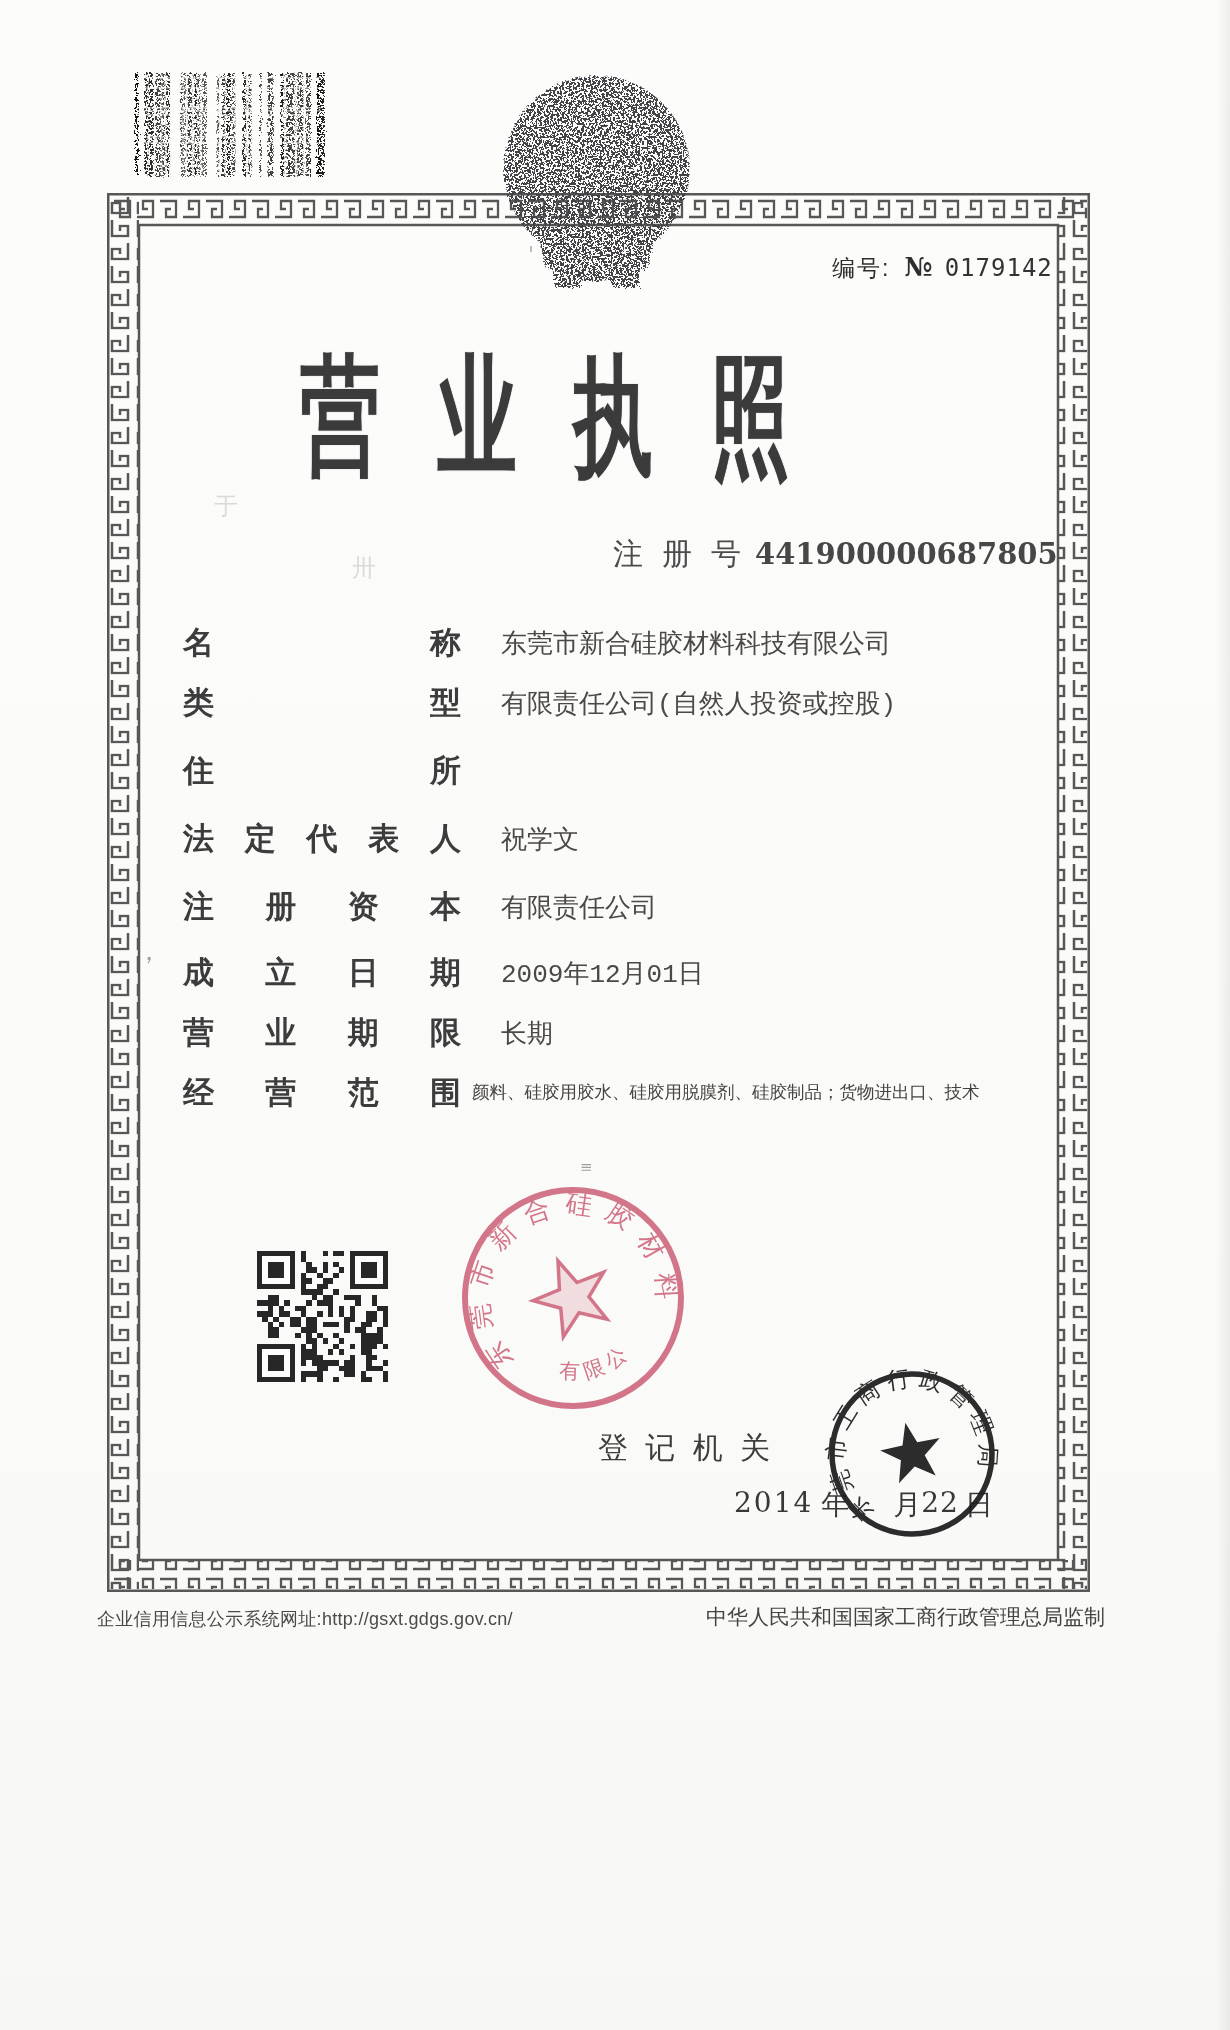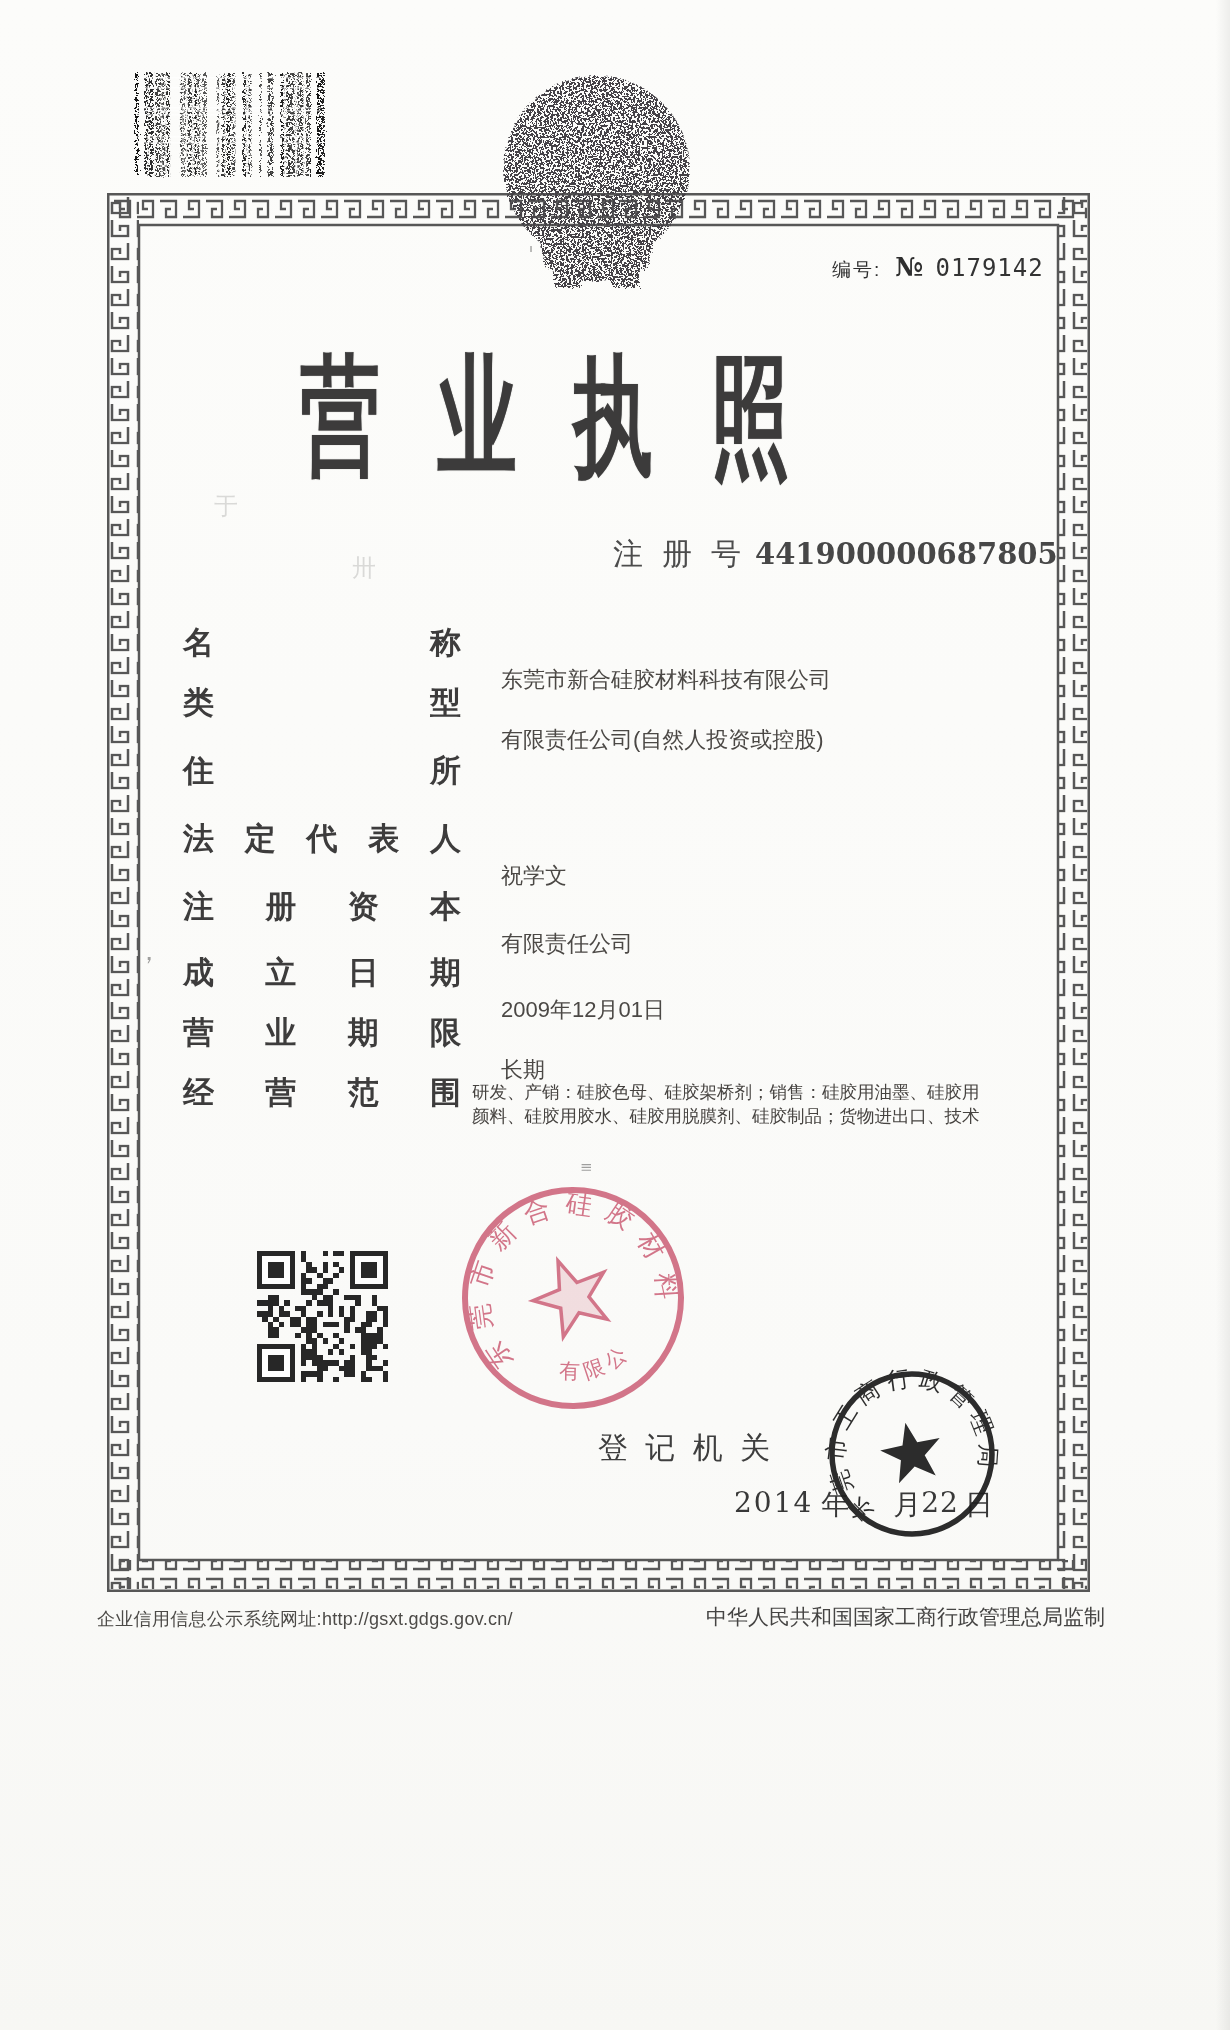--- a/index.html
+++ b/index.html
@@ -11,21 +11,21 @@
 
   svg{display:block;}
   .barcode{position:absolute;left:133px;top:70px;width:195px;height:112px;z-index:2;}
   .emblem{position:absolute;left:498px;top:72px;width:198px;height:222px;z-index:2;}
   .frame{position:absolute;left:107px;top:193px;width:983px;height:1399px;z-index:1;}
   .qr{position:absolute;left:257px;top:1248px;width:131px;height:137px;z-index:2;}
   .seal-red{position:absolute;left:448px;top:1173px;width:250px;height:250px;z-index:6;}
   .seal-black{position:absolute;left:817px;top:1359px;width:190px;height:190px;z-index:6;}
 
   .serial{position:absolute;left:832px;top:252px;display:flex;align-items:baseline;color:#2e2e2e;z-index:3;}
-  .serial-label{font-size:19px;letter-spacing:2px;}
+  .serial-label{font-size:23px;letter-spacing:2px;}
   .no-mark{font-family:"DejaVu Serif",serif;font-weight:700;font-size:26px;margin-left:14px;}
   .serial-digits{font-family:"DejaVu Sans Mono",monospace;font-size:24px;margin-left:12px;letter-spacing:1px;color:#333;}
 
   .title{position:absolute;left:280px;top:348px;width:530px;height:136px;display:flex;
          justify-content:space-between;z-index:3;}
   .tchar{font-size:120px;line-height:136px;font-weight:700;color:#3c3b3b;
          transform:scale(0.66,1.08);text-shadow:0 0 1px rgba(60,60,60,.7);}
 
   .regno{position:absolute;left:613px;top:534px;display:flex;align-items:baseline;z-index:3;
          font-family:"DejaVu Serif",serif;}
@@ -36,22 +36,22 @@
   .frow{position:absolute;left:0;display:flex;align-items:flex-start;}
   .fields > .frow:nth-of-type(1){top:12px;}
   .fields > .frow:nth-of-type(2){top:72px;}
   .fields > .frow:nth-of-type(3){top:140px;}
   .fields > .frow:nth-of-type(4){top:208px;}
   .fields > .frow:nth-of-type(5){top:276px;}
   .fields > .frow:nth-of-type(6){top:342px;}
   .fields > .frow:nth-of-type(7){top:402px;}
   .flabel{width:278px;display:flex;justify-content:space-between;font-size:31px;font-weight:700;
           color:#3d3c3c;flex:none;}
-  .fvalue{margin-left:40px;font-size:22px;color:#4b4845;white-space:nowrap;padding-top:4px;
-          font-family:Liberation Sans, sans-serif;margin-top:39px;}
+  .fvalue{margin-left:40px;font-size:26px;color:#4b4845;white-space:nowrap;padding-top:4px;
+          font-family:Liberation Mono, monospace;}
 
   .scope-label{position:absolute;left:183px;top:1072px;z-index:3;}
   .scope-lines{position:absolute;left:472px;top:1081px;z-index:3;color:#464340;}
   .sline{font-size:17.5px;line-height:23.5px;white-space:nowrap;font-family:"DejaVu Serif",serif;}
 
   .regauth{position:absolute;left:598px;top:1428px;width:172px;display:flex;justify-content:space-between;
            font-size:30px;color:#3e3e3e;z-index:3;font-family:"DejaVu Serif",serif;}
   .dateline{position:absolute;left:734px;top:1486px;display:flex;align-items:flex-start;font-size:28px;
             color:#383838;z-index:3;font-family:"DejaVu Serif",serif;}
   .d-year{letter-spacing:2px;}
@@ -254,21 +254,20 @@
   <div class="frow scope-label">
     <span class="flabel">
         <span>经</span>
         <span>营</span>
         <span>范</span>
         <span>围</span>
       </span>
   </div>
   <div class="scope-lines">
 
-      <div class="sline">研发、产销：硅胶色母、硅胶架桥剂；销售：硅胶用油墨、硅胶用</div>
 
       <div class="sline">颜料、硅胶用胶水、硅胶用脱膜剂、硅胶制品；货物进出口、技术</div>
 
 
 
   </div>
 
   <svg id="qr" class="qr" shape-rendering="crispEdges" viewBox="0 0 24 24">
       <rect x="8" y="0" width="1" height="1" fill="#272727"></rect>
       <rect x="12" y="0" width="1" height="1" fill="#272727"></rect>

